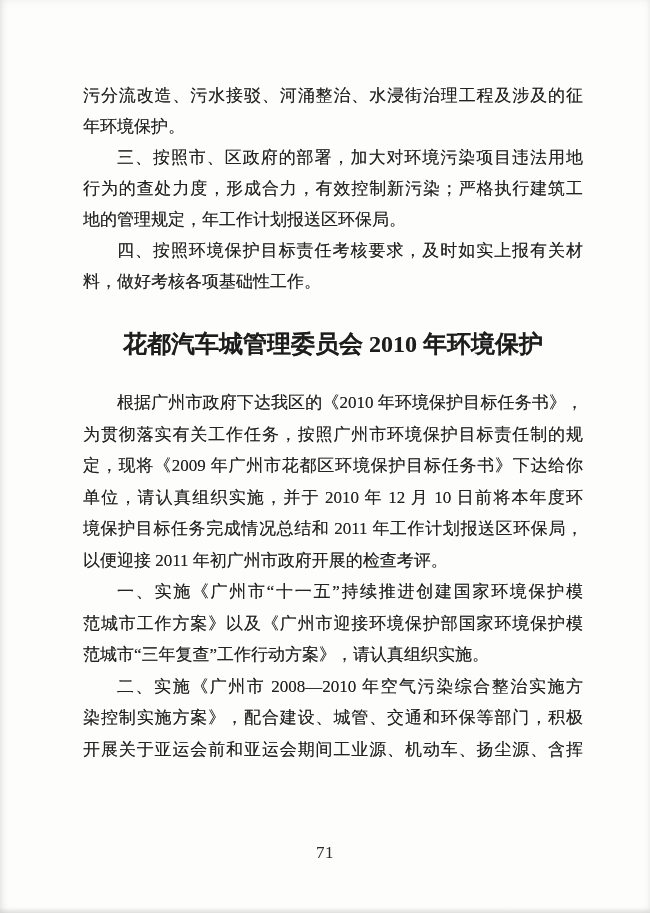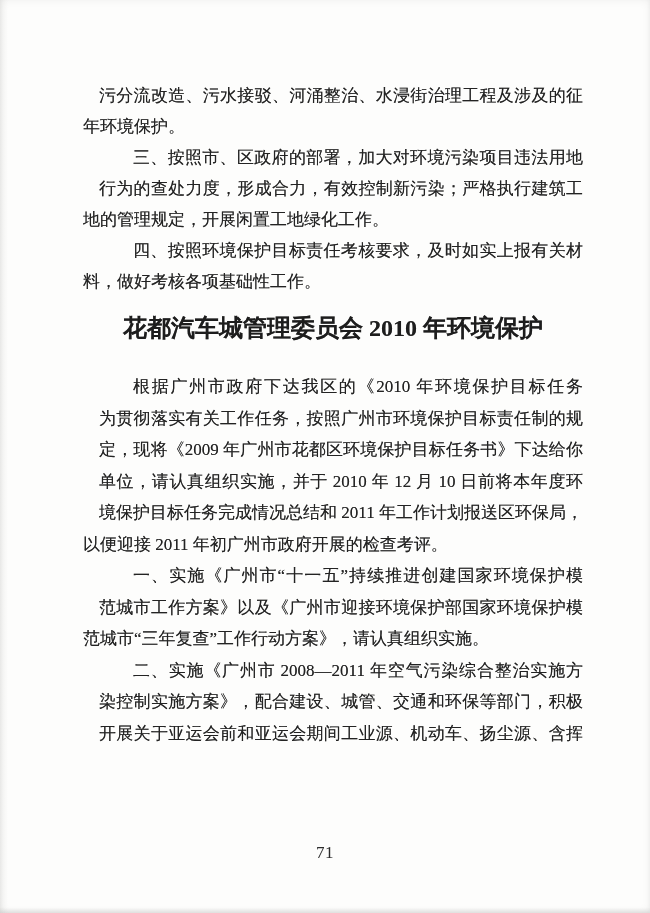--- a/index.html
+++ b/index.html
@@ -33,27 +33,26 @@
     text-shadow: 0 0 0.6px rgba(20,20,20,0.55);
     overflow: hidden;
     white-space: normal;
   }
   .block-top .line { line-height: 31px; height: 31px; }
   .block-body .line { line-height: 31.5px; height: 31.5px; }
   .line.j {
     text-align: justify;
     text-align-last: justify;
     text-justify: inter-character;
-    margin-left: 16px;
   }
   .line.i {
     text-indent: 34px;
   }
   .doc-title {
-    margin-top: 12px;
+    margin-top: 28px;
     text-align: center;
     font-weight: bold;
     font-size: 24px;
     line-height: 38px;
     color: #1d1d1d;
     text-shadow: 0 0 0.6px rgba(10,10,10,0.6);
   }
   .block-body {
     margin-top: 24px;
   }
@@ -88,40 +87,40 @@
   <div class="scan-edge-left"></div>
   <div class="scan-edge-bottom"></div>
 
   <div class="content">
 
     <div class="block-top">
         <div class="line j">污分流改造、污水接驳、河涌整治、水浸街治理工程及涉及的征</div>
         <div class="line">年环境保护。</div>
         <div class="line j i">三、按照市、区政府的部署，加大对环境污染项目违法用地</div>
         <div class="line j">行为的查处力度，形成合力，有效控制新污染；严格执行建筑工</div>
-        <div class="line">地的管理规定，开展闲置工地绿化工作。</div>
+        <div class="line">地的管理规定，年工作计划报送区环保局。</div>
         <div class="line j i">四、按照环境保护目标责任考核要求，及时如实上报有关材</div>
         <div class="line">料，做好考核各项基础性工作。</div>
       </div>
 
     <div class="doc-title">
       <div>花都汽车城管理委员会 2010 年环境保护</div>
     </div>
 
     <div class="block-body">
         <div class="line j i">根据广州市政府下达我区的《2010 年环境保护目标任务书》，</div>
         <div class="line j">为贯彻落实有关工作任务，按照广州市环境保护目标责任制的规</div>
         <div class="line j">定，现将《2009 年广州市花都区环境保护目标任务书》下达给你</div>
         <div class="line j">单位，请认真组织实施，并于 2010 年 12 月 10 日前将本年度环</div>
         <div class="line j">境保护目标任务完成情况总结和 2011 年工作计划报送区环保局，</div>
         <div class="line">以便迎接 2011 年初广州市政府开展的检查考评。</div>
         <div class="line j i">一、实施《广州市“十一五”持续推进创建国家环境保护模</div>
         <div class="line j">范城市工作方案》以及《广州市迎接环境保护部国家环境保护模</div>
         <div class="line">范城市“三年复查”工作行动方案》，请认真组织实施。</div>
-        <div class="line j i">二、实施《广州市 2008—2011 年空气污染综合整治实施方</div>
+        <div class="line j i">二、实施《广州市 2008—2010 年空气污染综合整治实施方</div>
         <div class="line j">染控制实施方案》，配合建设、城管、交通和环保等部门，积极</div>
         <div class="line j">开展关于亚运会前和亚运会期间工业源、机动车、扬尘源、含挥</div>
       </div>
 
   </div>
 
   <div class="page-number">71</div>
 </div>
 
 </body></html>

